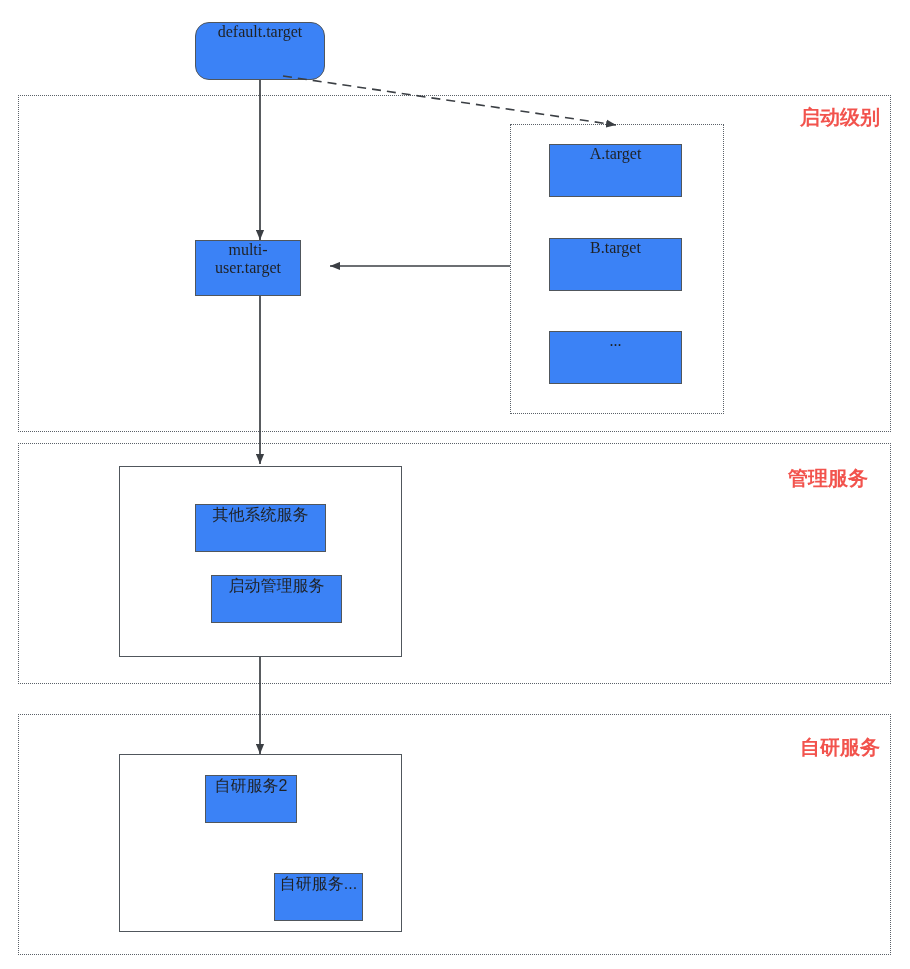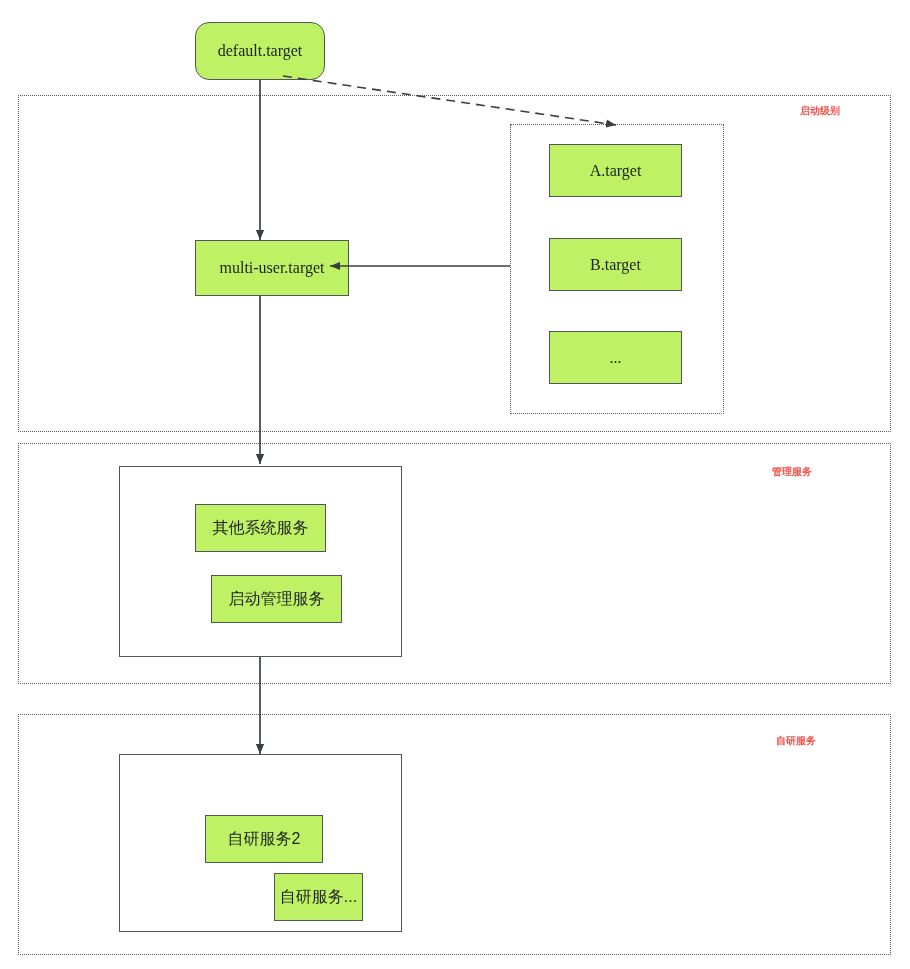--- a/index.html
+++ b/index.html
@@ -15,24 +15,23 @@
     width: 910px;
     height: 969px;
     background: #ffffff;
     overflow: hidden;
   }
 
   
   .node {
     position: absolute;
     box-sizing: border-box;
-    background: #bef264;
+    background: #3b82f6;
     border: 1.6px solid #50565c;
     display: flex;
-    align-items: center;
     justify-content: center;
     text-align: center;
     color: #1f2124;
     z-index: 3;
   }
   .node.serif {
     font-family: "Liberation Serif", "DejaVu Serif", serif;
     font-size: 16px;
   }
   .node.cjk {
@@ -49,21 +48,21 @@
     position: absolute;
     box-sizing: border-box;
     border: 1.5px dotted #5b6168;
     background: transparent;
     z-index: 1;
   }
   .section-label {
     position: absolute;
     color: #f2534d;
     font-family: "Liberation Sans", "DejaVu Sans", sans-serif;
-    font-size: 10px;
+    font-size: 20px;
     font-weight: bold;
     white-space: nowrap;
     z-index: 4;
   }
 
   
   .group-dotted {
     position: absolute;
     box-sizing: border-box;
     border: 1.5px dotted #5b6168;
@@ -117,53 +116,53 @@
     <line x1="260" y1="657" x2="260" y2="754" stroke="#3b3f44" stroke-width="1.7" marker-end="url(#arrowHead)"></line>
   </svg>
 
   <div class="node rounded serif" style="left:195px; top:22px; width:130px; height:58px;">
     <span>default.target</span>
   </div>
 
   <div class="section" style="left:18px; top:95px; width:873px; height:337px;"></div>
   <div class="section-label" style="left:800px; top:104px;">启动级别</div>
 
-  <div class="node serif" style="left:195px; top:240px; width:154px; height:56px;">
+  <div class="node serif" style="left:195px; top:240px; width:106px; height:56px;">
     <span>multi-user.target</span>
   </div>
 
   <div class="group-dotted" style="left:510px; top:124px; width:214px; height:290px;"></div>
 
   <div class="node serif" style="left:549px; top:238px; width:133px; height:53px;">
     <span>B.target</span>
   </div>
   <div class="node serif" style="left:549px; top:144px; width:133px; height:53px;">
     <span>A.target</span>
   </div>
   <div class="node serif" style="left:549px; top:331px; width:133px; height:53px;">
     <span>...</span>
   </div>
 
   <div class="section" style="left:18px; top:443px; width:873px; height:241px;"></div>
-  <div class="section-label" style="left:772px; top:465px;">管理服务</div>
+  <div class="section-label" style="left:788px; top:465px;">管理服务</div>
 
   <div class="group-solid" style="left:119px; top:466px; width:283px; height:191px;"></div>
 
   <div class="node cjk" style="left:195px; top:504px; width:131px; height:48px;">
     <span>其他系统服务</span>
   </div>
   <div class="node cjk" style="left:211px; top:575px; width:131px; height:48px;">
     <span>启动管理服务</span>
   </div>
 
   <div class="section" style="left:18px; top:714px; width:873px; height:241px;"></div>
-  <div class="section-label" style="left:776px; top:734px;">自研服务</div>
+  <div class="section-label" style="left:800px; top:734px;">自研服务</div>
 
   <div class="group-solid" style="left:119px; top:754px; width:283px; height:178px;"></div>
 
-  <div class="node cjk" style="left:205px; top:815px; width:118px; height:48px;">
+  <div class="node cjk" style="left:205px; top:775px; width:92px; height:48px;">
     <span>自研服务2</span>
   </div>
   <div class="node cjk" style="left:274px; top:873px; width:89px; height:48px;">
     <span>自研服务...</span>
   </div>
 
 </div>
 
 </body></html>

